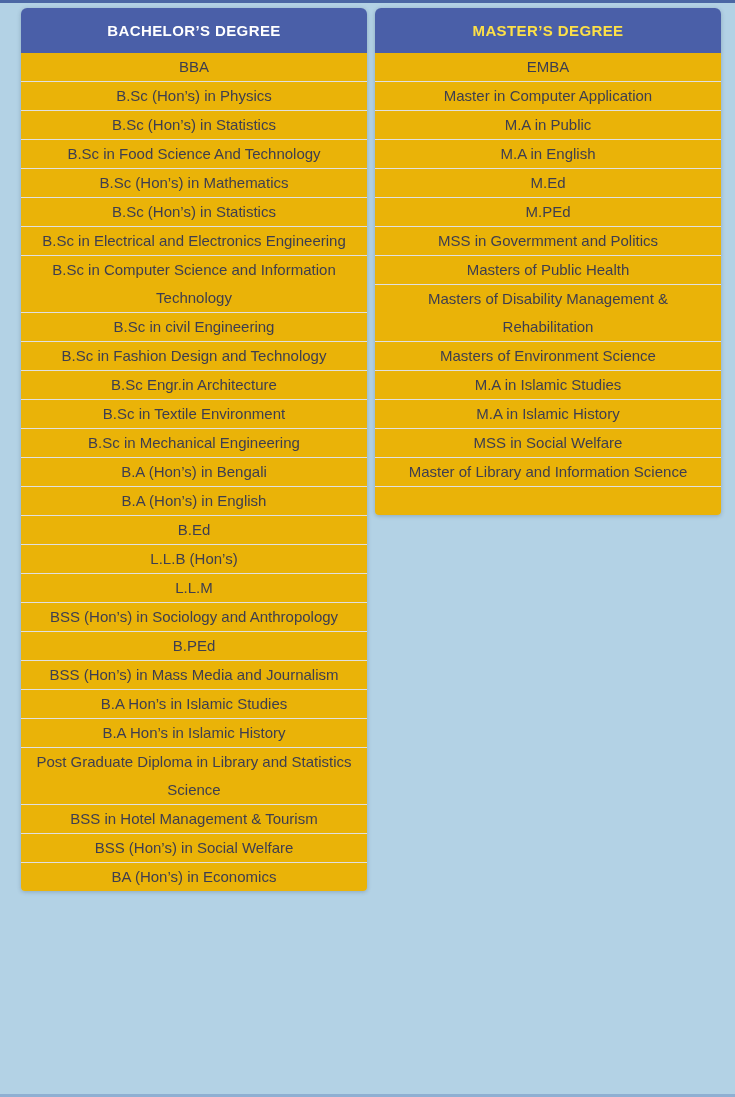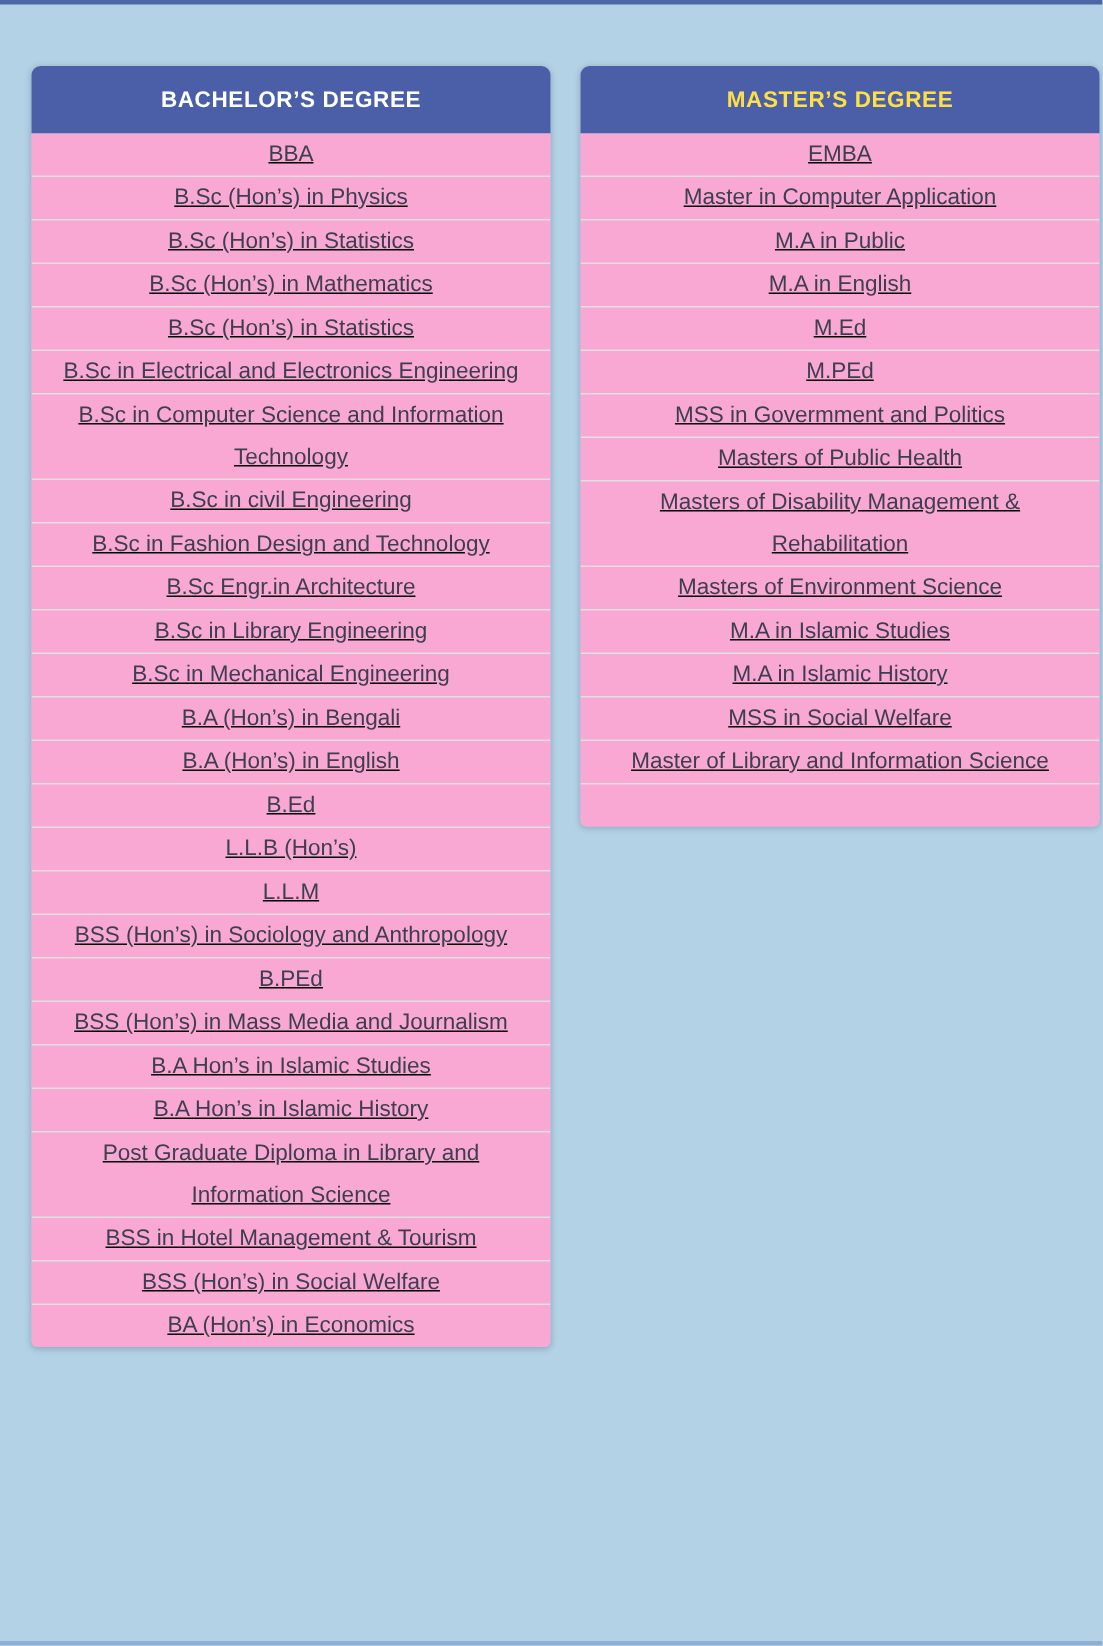--- a/index.html
+++ b/index.html
@@ -16,46 +16,44 @@
     top: 0; left: 0; right: 0;
     height: 3px;
   }
   .bottom-strip {
     position: absolute;
     bottom: 0; left: 0; right: 0;
     height: 3px;
   }
   .tables {
     display: flex;
-    gap: 20px;
+    gap: 8px;
     padding: 8px 14px 0 21px;
     align-items: flex-start;
-    margin-top: 36px;
   }
   .table {
     width: 346px;
     flex: 0 0 346px;
     border-radius: 6px 6px 4px 4px;
     box-shadow: 0 1px 4px rgba(40, 60, 90, 0.28);
   }
   .thead {
     height: 45px;
     line-height: 45px;
     text-align: center;
     font-size: 15px;
     font-weight: bold;
     letter-spacing: 0.4px;
     color: #ffffff;
     border-radius: 6px 6px 0 0;
   }
   .tbody {
-    background: #f9a8d4;
+    background: #eab308;
     border-radius: 0 0 4px 4px;
     overflow: hidden;
-    text-decoration: underline;
   }
   .row {
     min-height: 28px;
     line-height: 28px;
     padding: 0 12px;
     text-align: center;
     font-size: 15px;
     color: #3e3e50;
     border-bottom: 1px solid #e0e0e0;
   }
@@ -67,40 +65,41 @@
 <div class="top-strip" style="background: rgb(75, 103, 164);"></div>
 
 <div class="tables">
 
   <div class="table">
     <div class="thead" style="background: rgb(74, 95, 168); color: rgb(255, 255, 255);">BACHELOR’S DEGREE</div>
     <div class="tbody">
         <div class="row">BBA</div>
         <div class="row">B.Sc (Hon’s) in Physics</div>
         <div class="row">B.Sc (Hon’s) in Statistics</div>
+        <div class="row">B.Sc in Food Science And Technology</div>
         <div class="row">B.Sc (Hon’s) in Mathematics</div>
         <div class="row">B.Sc (Hon’s) in Statistics</div>
         <div class="row">B.Sc in Electrical and Electronics Engineering</div>
         <div class="row">B.Sc in Computer Science and Information Technology</div>
         <div class="row">B.Sc in civil Engineering</div>
         <div class="row">B.Sc in Fashion Design and Technology</div>
         <div class="row">B.Sc Engr.in Architecture</div>
-        <div class="row">B.Sc in Library Engineering</div>
+        <div class="row">B.Sc in Textile Environment</div>
         <div class="row">B.Sc in Mechanical Engineering</div>
         <div class="row">B.A (Hon’s) in Bengali</div>
         <div class="row">B.A (Hon’s) in English</div>
         <div class="row">B.Ed</div>
         <div class="row">L.L.B (Hon’s)</div>
         <div class="row">L.L.M</div>
         <div class="row">BSS (Hon’s) in Sociology and Anthropology</div>
         <div class="row">B.PEd</div>
         <div class="row">BSS (Hon’s) in Mass Media and Journalism</div>
         <div class="row">B.A Hon’s in Islamic Studies</div>
         <div class="row">B.A Hon’s in Islamic History</div>
-        <div class="row">Post Graduate Diploma in Library and Information Science</div>
+        <div class="row">Post Graduate Diploma in Library and Statistics Science</div>
         <div class="row">BSS in Hotel Management &amp; Tourism</div>
         <div class="row">BSS (Hon’s) in Social Welfare</div>
         <div class="row">BA (Hon’s) in Economics</div>
       </div>
   </div>
 
   <div class="table">
     <div class="thead" style="background: rgb(74, 95, 168); color: #fde047;">MASTER’S DEGREE</div>
     <div class="tbody">
         <div class="row">EMBA</div>

